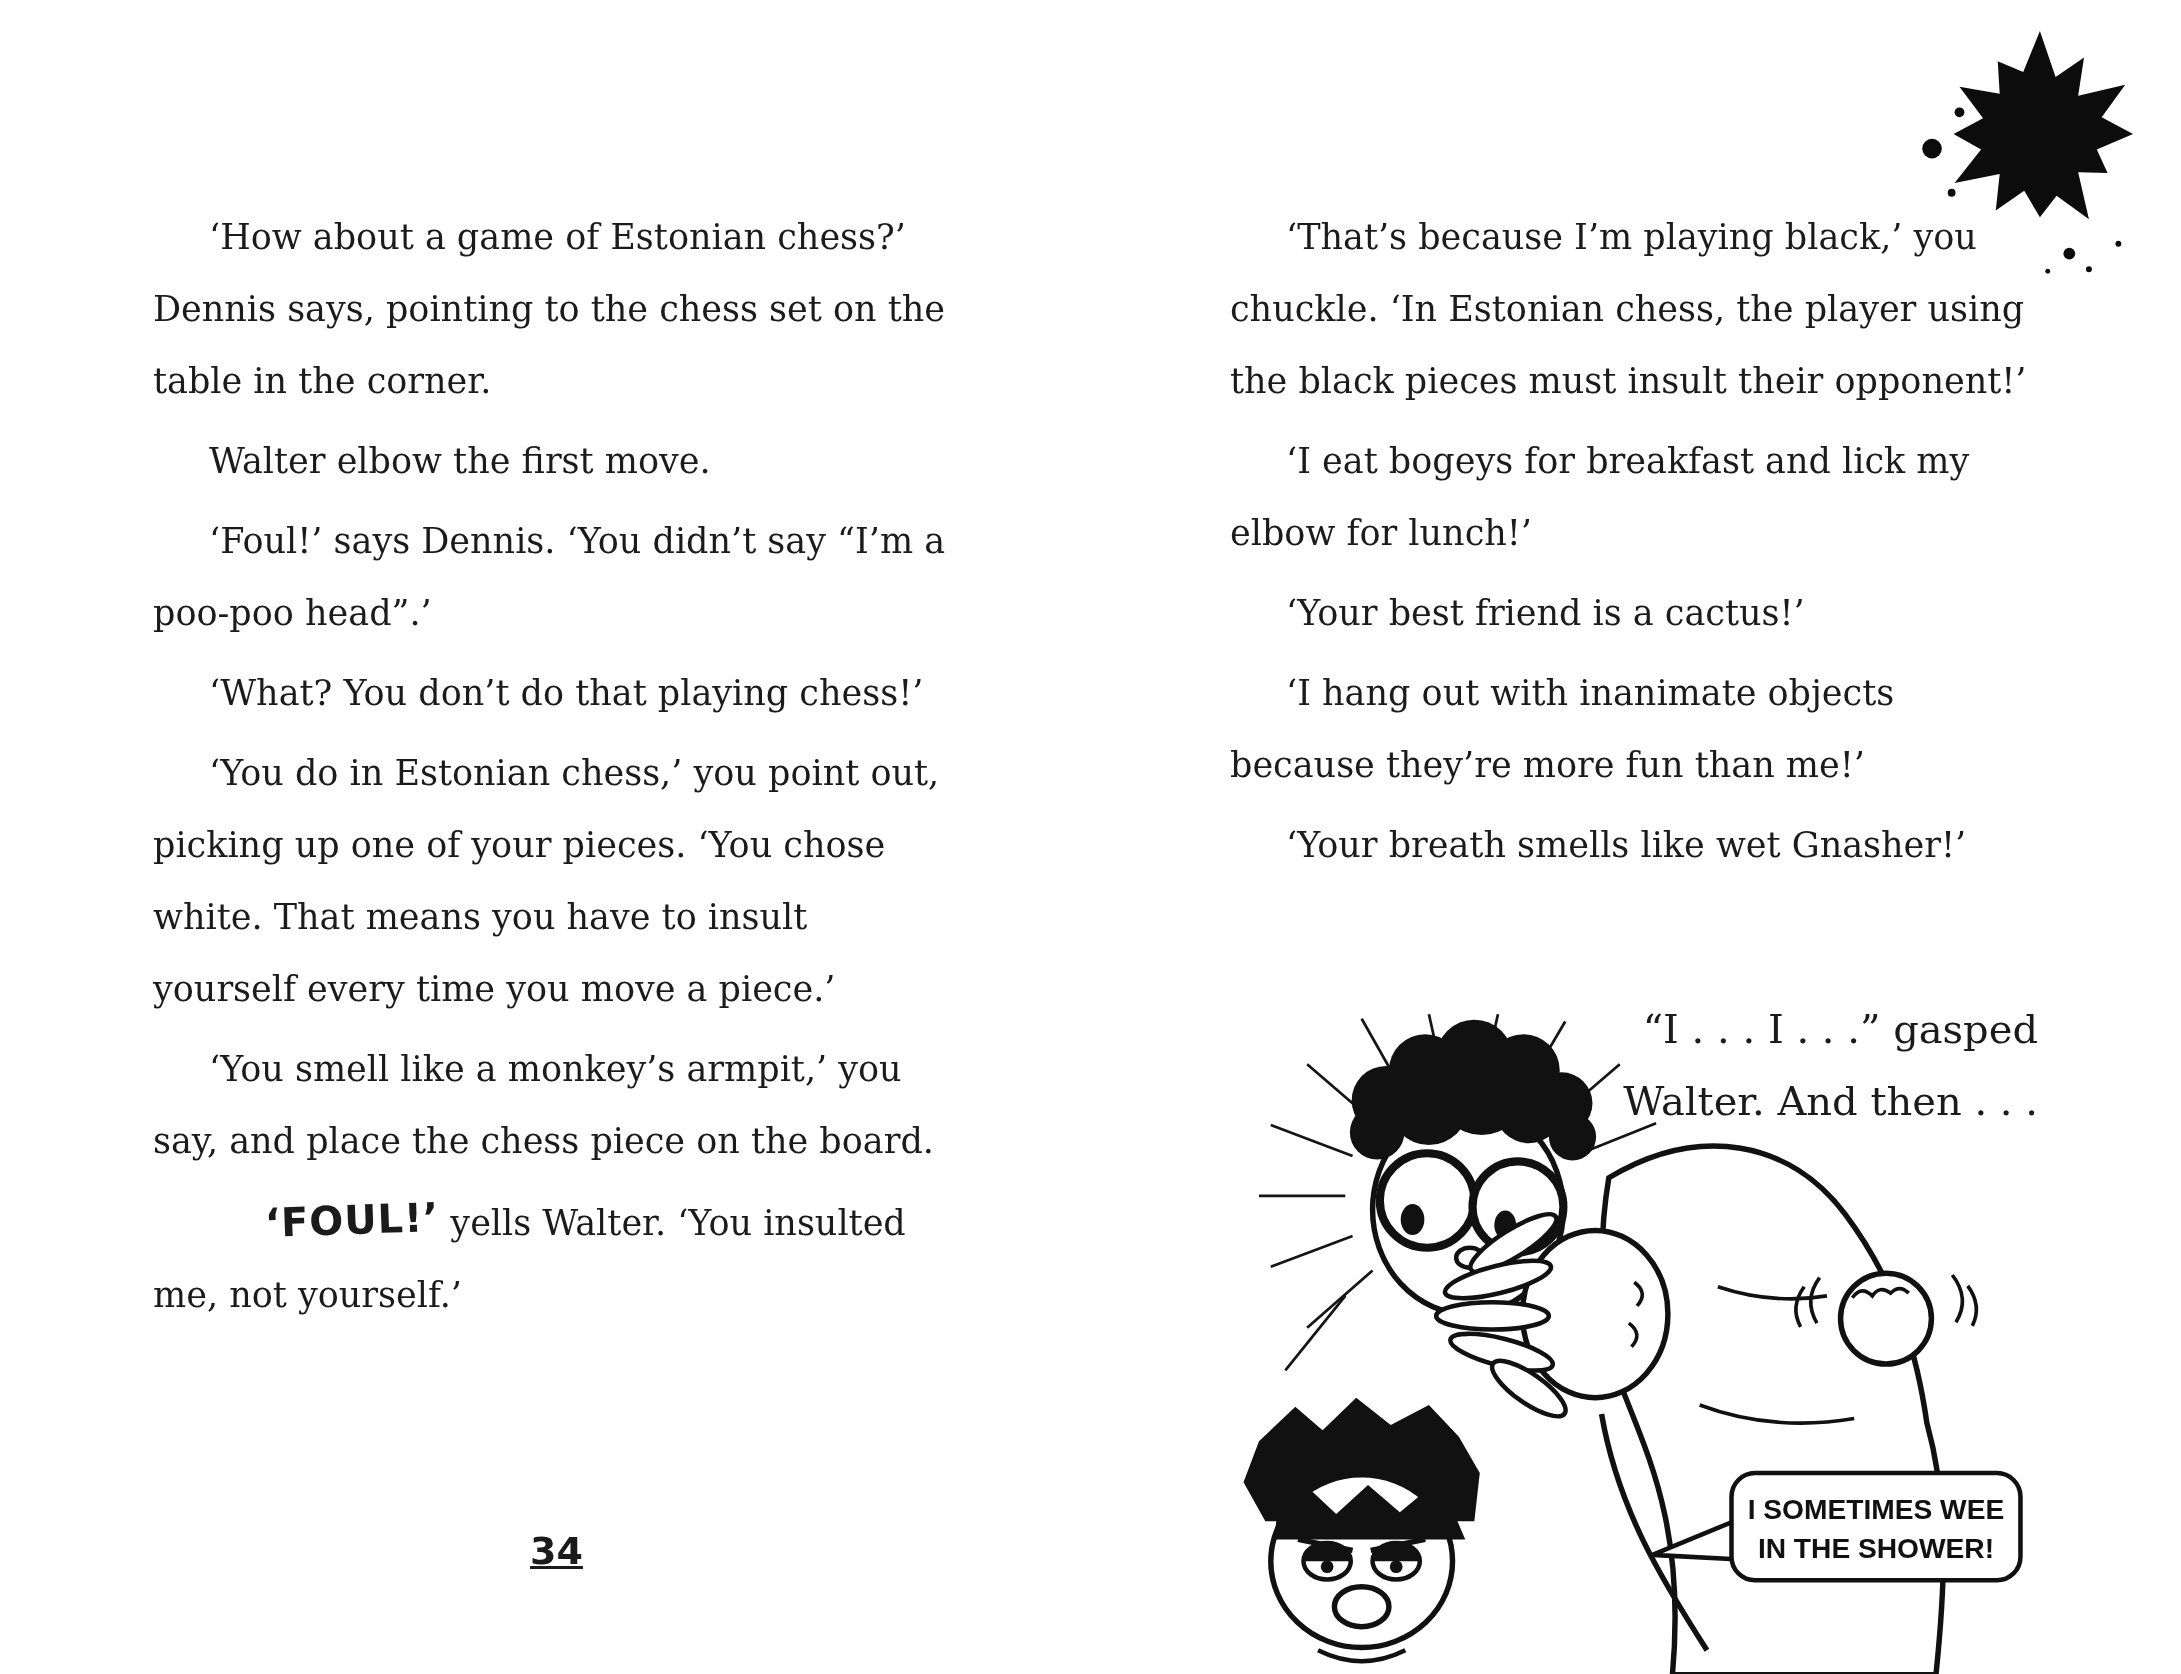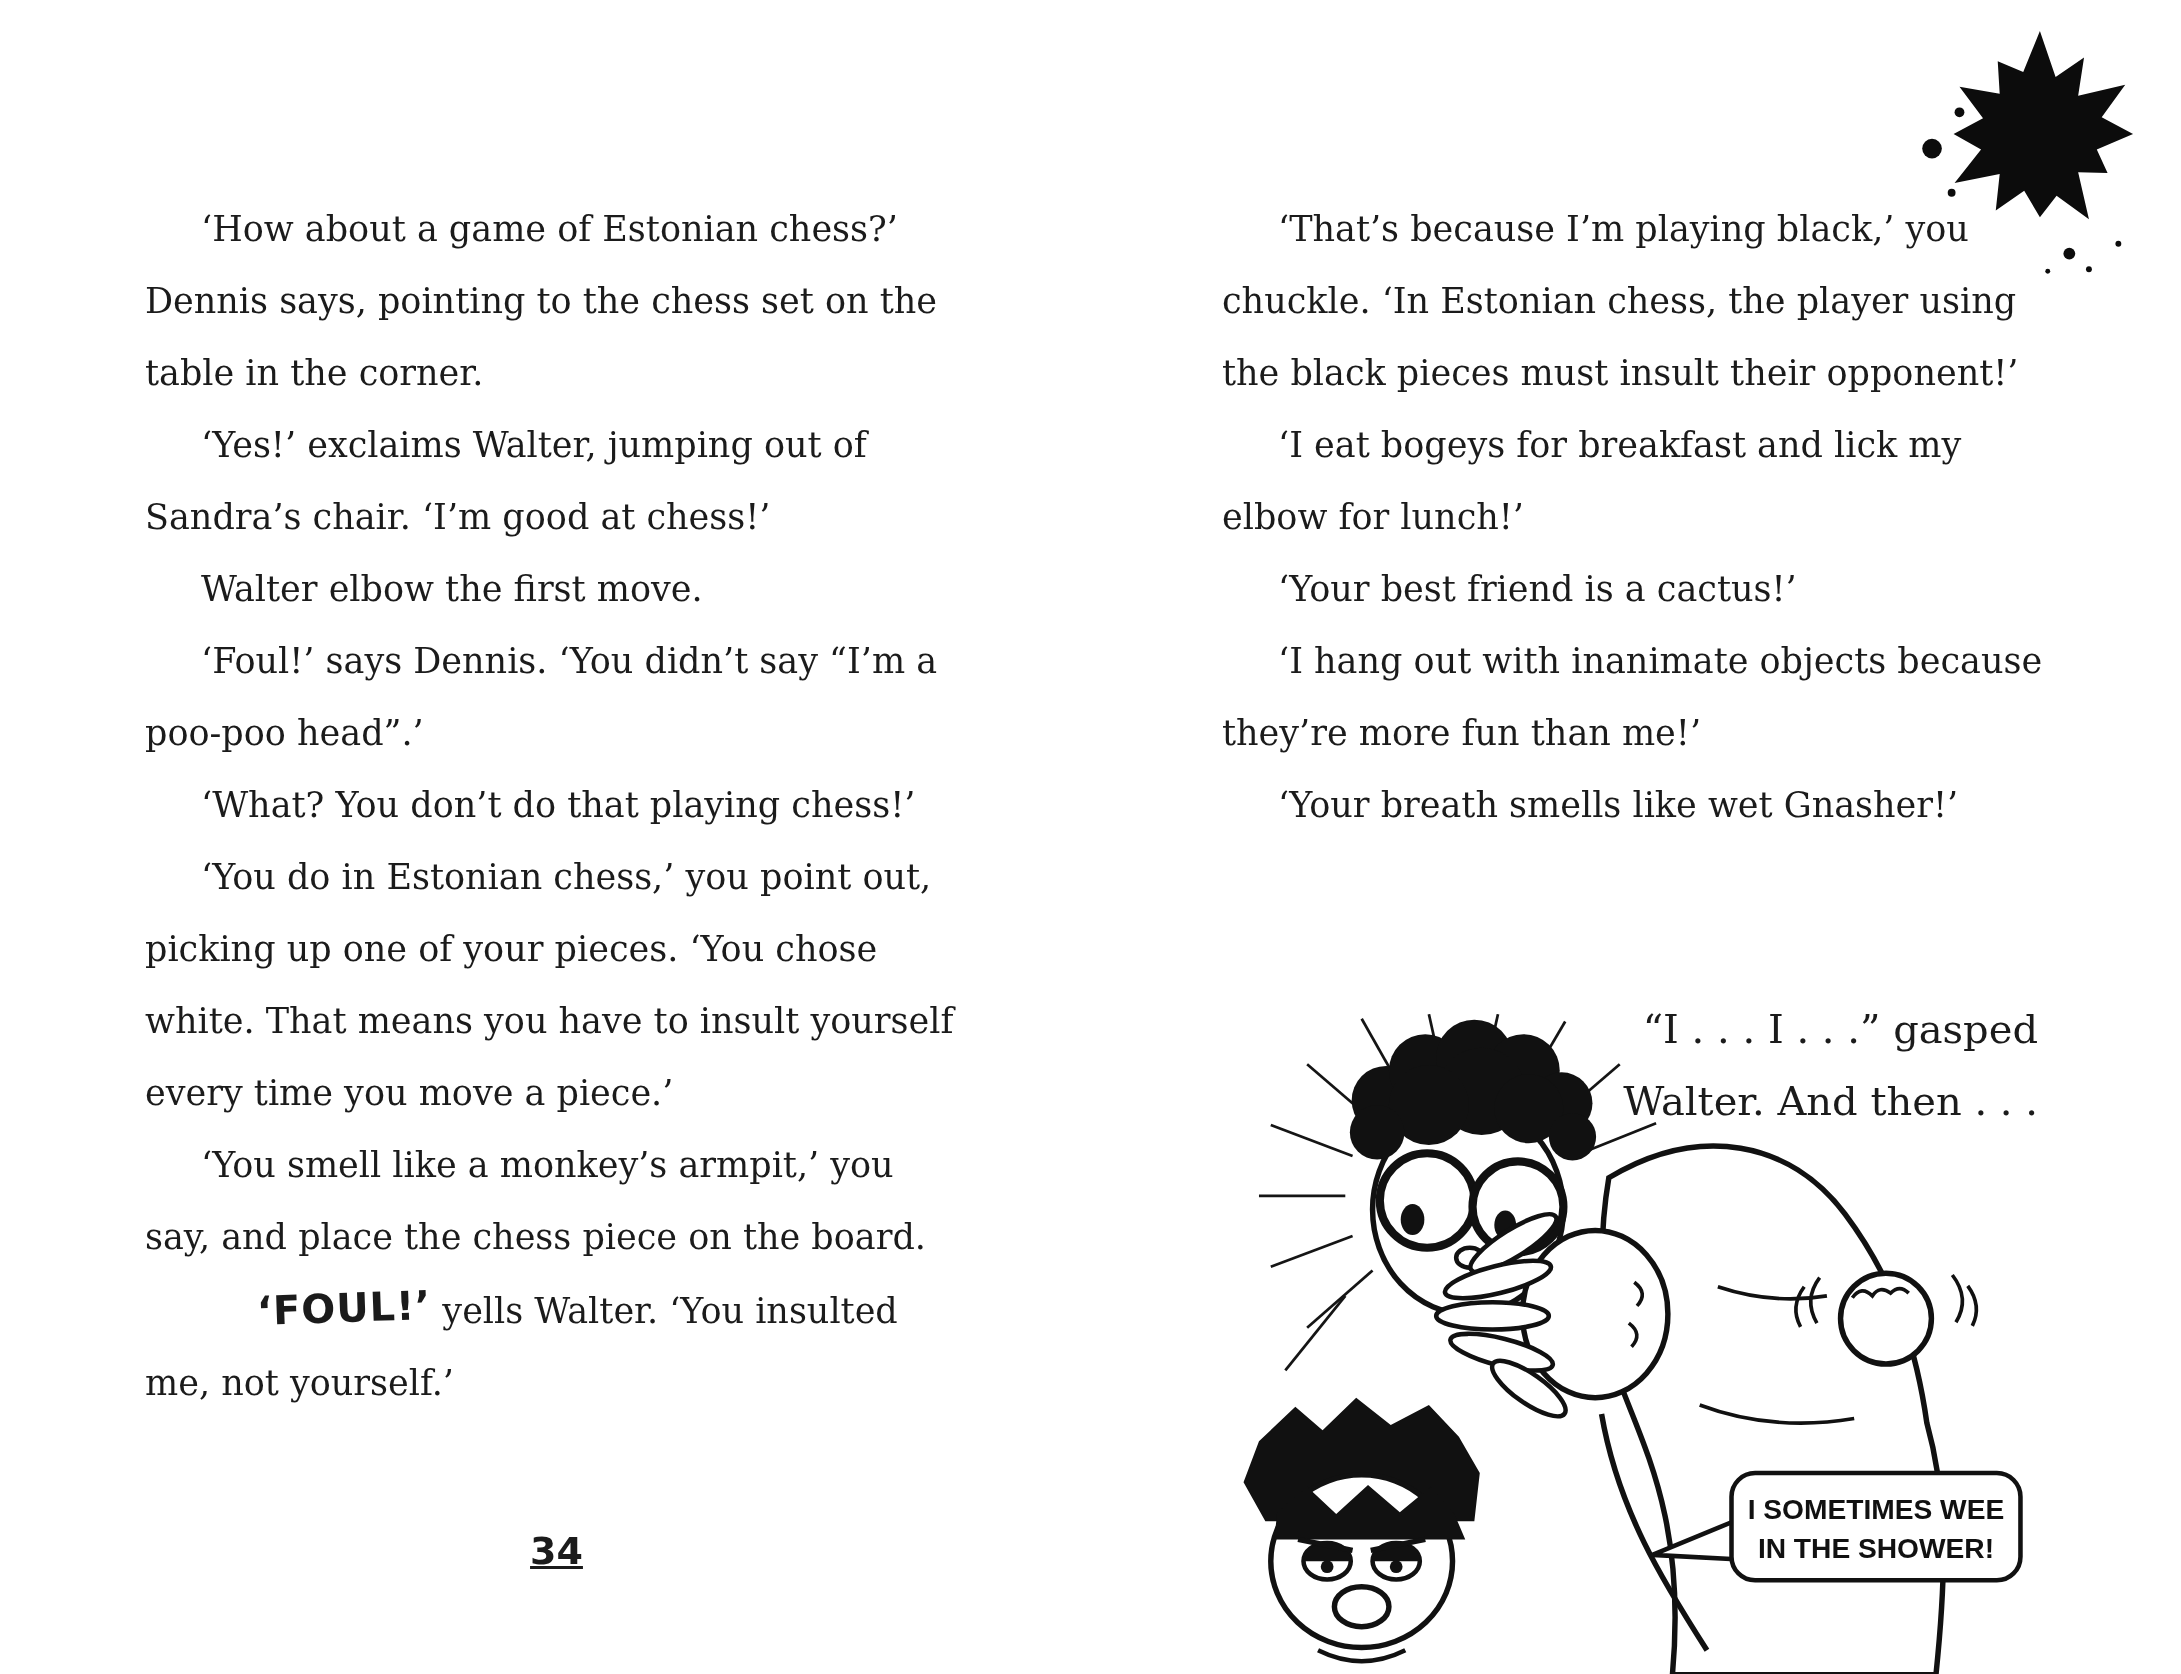--- a/index.html
+++ b/index.html
@@ -15,21 +15,21 @@
   }
   .col {
     position: absolute;
     top: 193px;
     width: 823px;
     font-size: 35px;
     line-height: 72px;
   }
   .col-left  { left: 145px; }
   .col-right { left: 1222px; }
-  .col p { margin: 0; text-indent: 56px; }
+  .col p { margin: 8px; text-indent: 56px; }
   .foul {
     font-family: "DejaVu Sans", sans-serif;
     font-weight: 700;
     font-size: 40px;
     letter-spacing: 0.9px;
     display: inline-block;
     transform: rotate(-2deg);
   }
   .page-number {
     position: absolute;
@@ -77,21 +77,20 @@
     <circle cx="38" cy="88" r="5" fill="#0c0c0c"></circle>
     <circle cx="30" cy="170" r="4" fill="#0c0c0c"></circle>
     <circle cx="150" cy="232" r="6" fill="#0c0c0c"></circle>
     <circle cx="170" cy="248" r="3" fill="#0c0c0c"></circle>
     <circle cx="200" cy="222" r="3" fill="#0c0c0c"></circle>
     <circle cx="128" cy="250" r="2.5" fill="#0c0c0c"></circle>
   </svg>
 
   <div class="col col-left">
     <p>‘How about a game of Estonian chess?’ Dennis says, pointing to the chess set on the table in the corner.</p>
-    <p>‘Yes!’ exclaims Walter, jumping out of Sandra’s chair. ‘I’m good at chess!’</p>
     <p>Walter elbow the first move.</p>
     <p>‘Foul!’ says Dennis. ‘You didn’t say “I’m a poo-poo head”.’</p>
     <p>‘What? You don’t do that playing chess!’</p>
     <p>‘You do in Estonian chess,’ you point out, picking up one of your pieces. ‘You chose white. That means you have to insult yourself every time you move a piece.’</p>
     <p>‘You smell like a monkey’s armpit,’ you say, and place the chess piece on the board.</p>
     <p><span class="foul">‘FOUL!’</span><span> yells Walter. ‘You insulted me, not yourself.’</span></p>
   </div>
 
   <div class="page-number">34</div>
 

